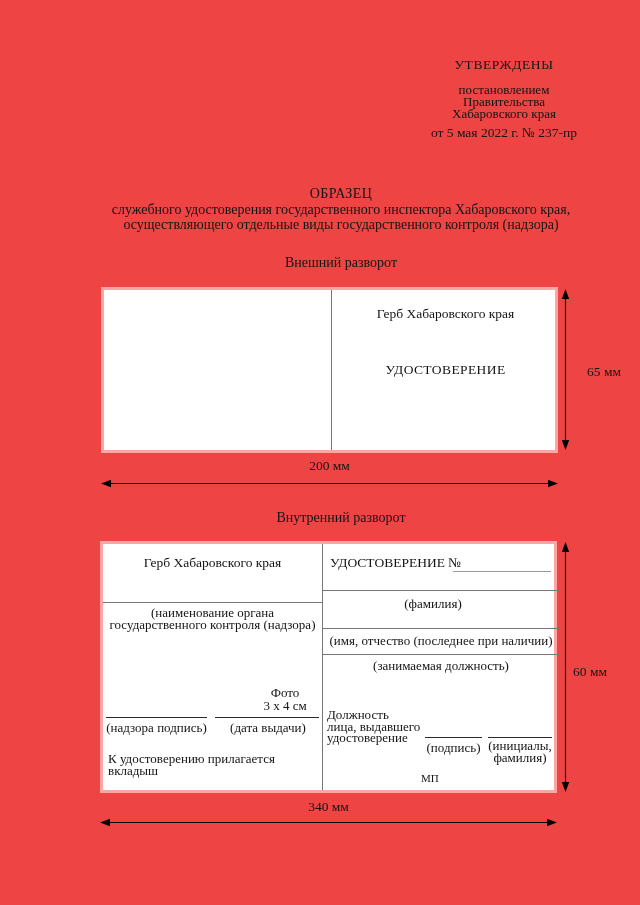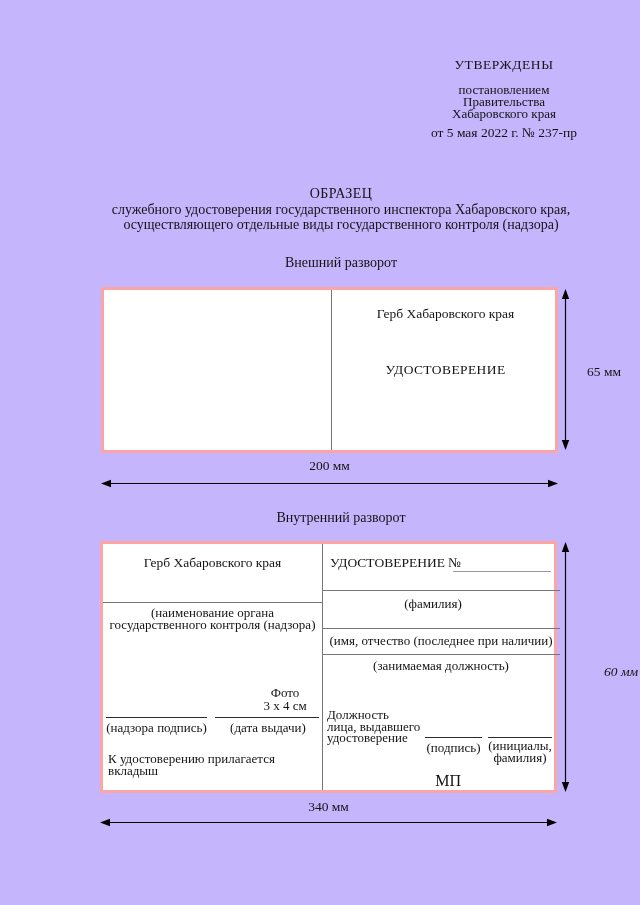--- a/index.html
+++ b/index.html
@@ -2,21 +2,21 @@
 <html><head>
 <meta charset="utf-8">
 <style>
   * { margin:0; padding:0; box-sizing:border-box; }
   html,body { background:#ffffff; }
   body {
     width:640px; height:905px;
     font-family:"Liberation Serif","DejaVu Serif",serif;
     color:#141414;
   }
-  .page { position:relative; width:640px; height:905px; background:#c4b5fd; overflow:hidden; }
+  .page { position:relative; width:640px; height:905px; background:#ef4444; overflow:hidden; }
 
   
   .approval { position:absolute; top:57px; left:398px; width:212px; text-align:center; }
   .ap-title { font-size:13.5px; letter-spacing:.6px; }
   .ap-grp   { margin-top:11px; font-size:13px; line-height:11.8px; }
   .ap-date  { margin-top:6px; font-size:13.5px; }
 
   
   .doc-title { position:absolute; top:186px; left:51px; width:580px; text-align:center; font-size:14px; letter-spacing:.4px; }
   .doc-sub   { position:absolute; top:203px; left:51px; width:580px; text-align:center; font-size:14px; line-height:14.5px; }
@@ -55,31 +55,31 @@
   .hrule      { position:absolute; left:219px; width:238px; height:1px; background:#767676; }
   .ir-r1 { top:46px; }  .ir-r2 { top:84px; }  .ir-r3 { top:110px; }
   .ir-surname { top:52px;  left:211px; width:238px; }
   .ir-name    { top:89px;  left:219px; width:238px; }
   .ir-pos     { top:114px; left:219px; width:238px; }
   .ir-issuer  { position:absolute; top:165px; left:224px; font-size:13px; line-height:11.5px; }
   .ir-sl1 { top:193px; left:322px; width:57px; }
   .ir-sl2 { top:193px; left:385px; width:64px; }
   .ir-cap1 { top:196px; left:314px; width:73px; }
   .ir-cap2 { top:196px; left:379px; width:76px; line-height:12px; }
-  .ir-seal { position:absolute; top:228px; left:318px; width:40px; text-align:right; font-size:16px; }
+  .ir-seal { position:absolute; top:228px; left:318px; width:40px; text-align:left; font-size:11px; }
 
   
   .dim-arrow { position:absolute; }
   .dim-label { position:absolute; font-size:13.5px; white-space:nowrap; }
   #varrow1 { left:559px; top:289px; }
   #dim65   { left:587px; top:364px; }
   #dim200  { left:101px; top:458px; width:457px; text-align:center; }
   #harrow1 { left:101px; top:477px; }
   #varrow2 { left:559px; top:542px; }
-  #dim60   { left:604px; top:664px;font-style:italic; }
+  #dim60   { left:573px; top:664px; }
   #dim180  { left:100px; top:799px; width:457px; text-align:center; }
   #harrow2 { left:100px; top:816px; }
 </style>
 </head>
 <body>
 
 <div class="page">
 
   <div class="approval">
     <div class="ap-title">УТВЕРЖДЕНЫ</div>

